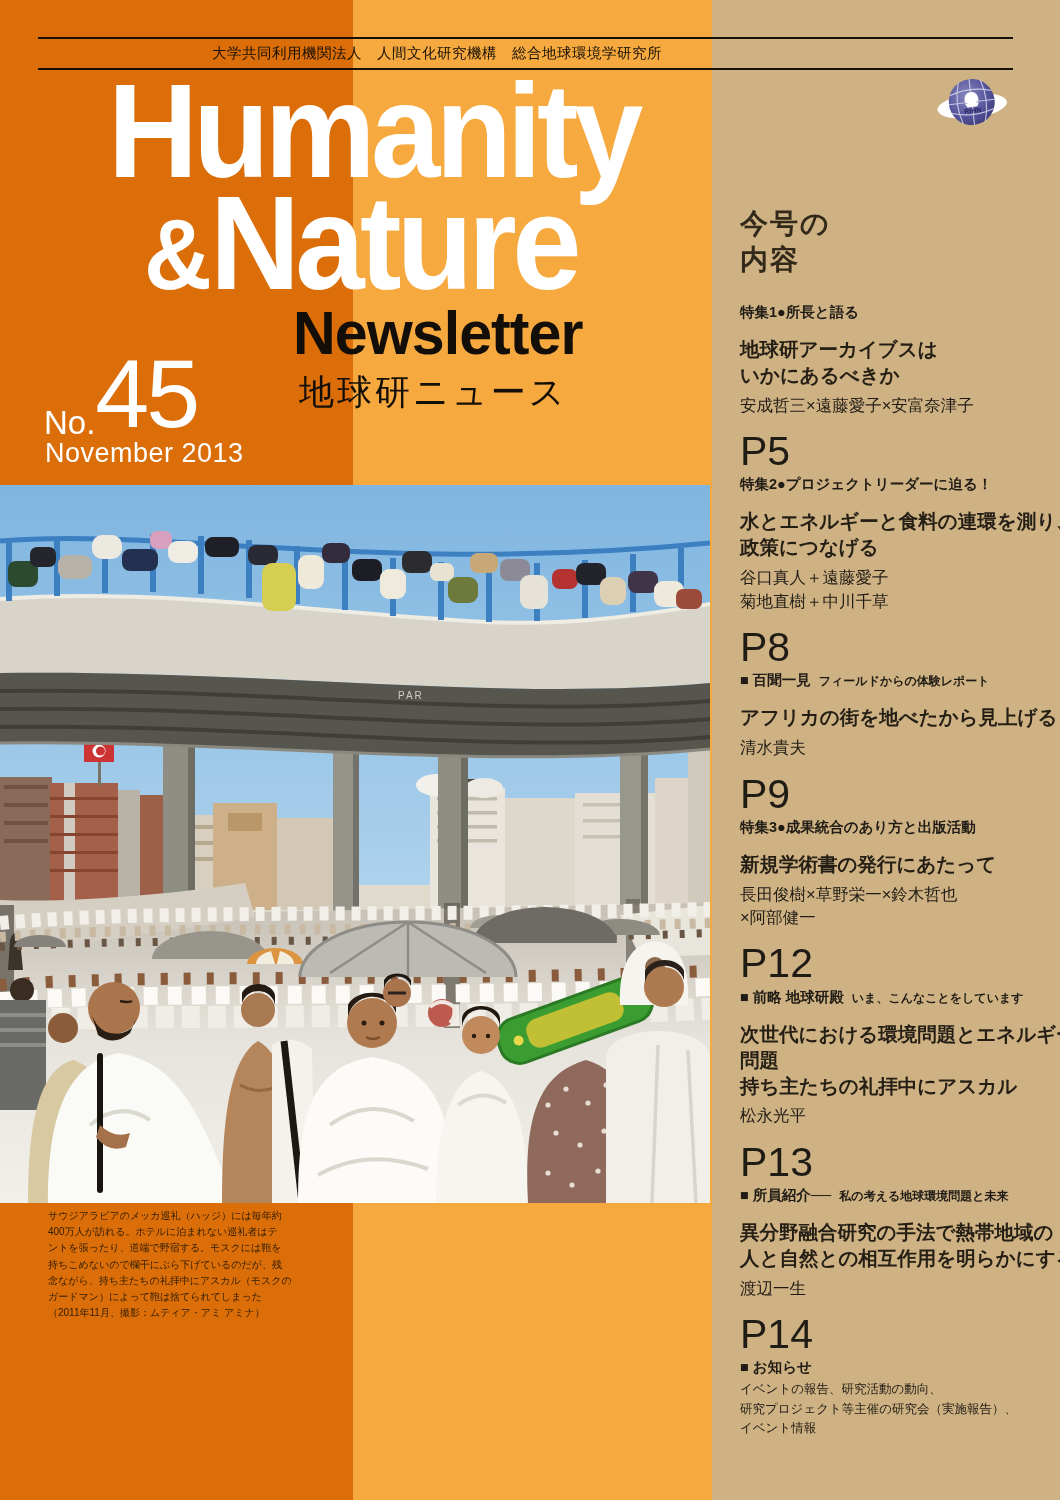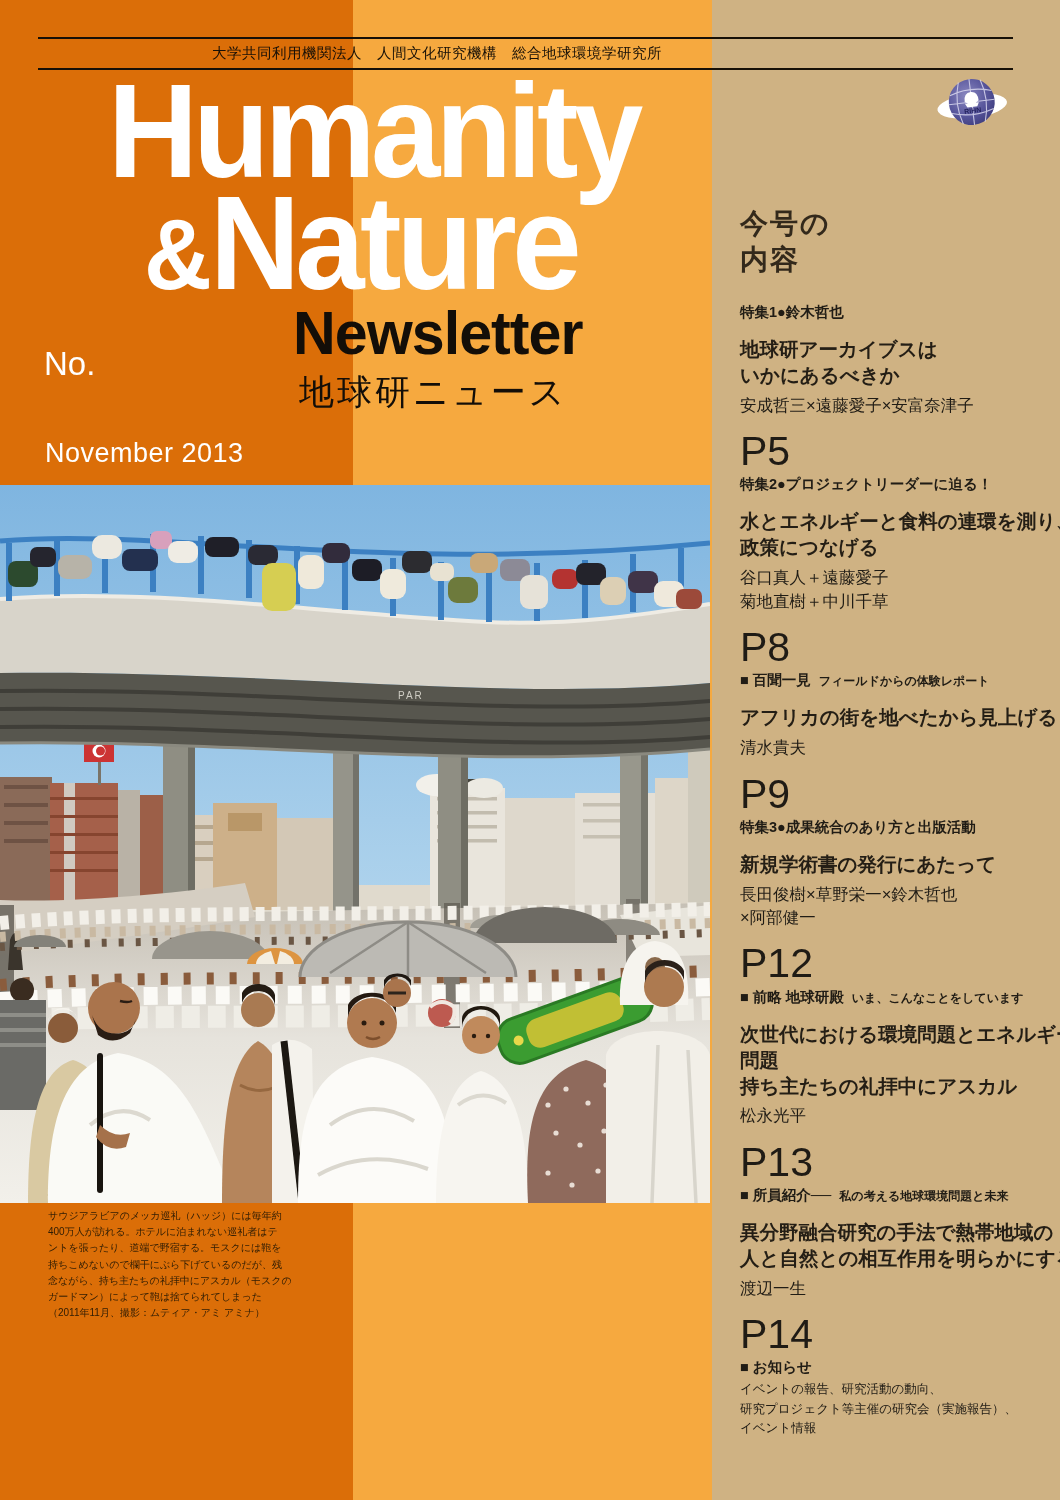--- a/index.html
+++ b/index.html
@@ -81,20 +81,21 @@
     </g>
   </svg>
 
   <div class="title-line title-humanity">Humanity</div>
   <div class="title-line title-nature"><span class="amp">&amp;</span><span>Nature</span></div>
   <div class="newsletter">Newsletter</div>
   <div class="subtitle-ja">地球研ニュース</div>
 
   <div class="issue">
     <span class="issue-prefix">No.</span>
+    <span class="issue-number">45</span>
   </div>
   <div class="issue-date">November 2013</div>
 
   <svg class="photo" viewBox="0 0 710 718" preserveAspectRatio="none">
     <defs>
       <linearGradient id="skyG" x1="0" y1="0" x2="0" y2="1">
         <stop offset="0%" stop-color="#7fb5e0"></stop>
           <stop offset="70%" stop-color="#b8d9ef"></stop>
           <stop offset="100%" stop-color="#dcedf8"></stop>
       </linearGradient>
@@ -355,21 +356,21 @@
 持ちこめないので欄干にぶら下げているのだが、残
 念ながら、持ち主たちの礼拝中にアスカル（モスクの
 ガードマン）によって鞄は捨てられてしまった
 （2011年11月、撮影：ムティア・アミ アミナ）</div>
 
   <div class="sidebar">
     <div class="toc-heading">今号の
 内容</div>
     <div>
   <div class="toc-entry">
-    <div class="toc-kicker"><span class="toc-kicker-main">特集1●鈴木哲也</span></div>
+    <div class="toc-kicker"><span class="toc-kicker-main">特集1●所長と語る</span></div>
     <div class="toc-title">地球研アーカイブスは
 いかにあるべきか</div>
     <div class="toc-authors">安成哲三×遠藤愛子×安富奈津子</div>
 
   </div>
 
   <div class="toc-entry">
     <div class="toc-page">P5</div>
     <div class="toc-kicker"><span class="toc-kicker-main">特集2●プロジェクトリーダーに迫る！</span></div>
     <div class="toc-title">水とエネルギーと食料の連環を測り、

